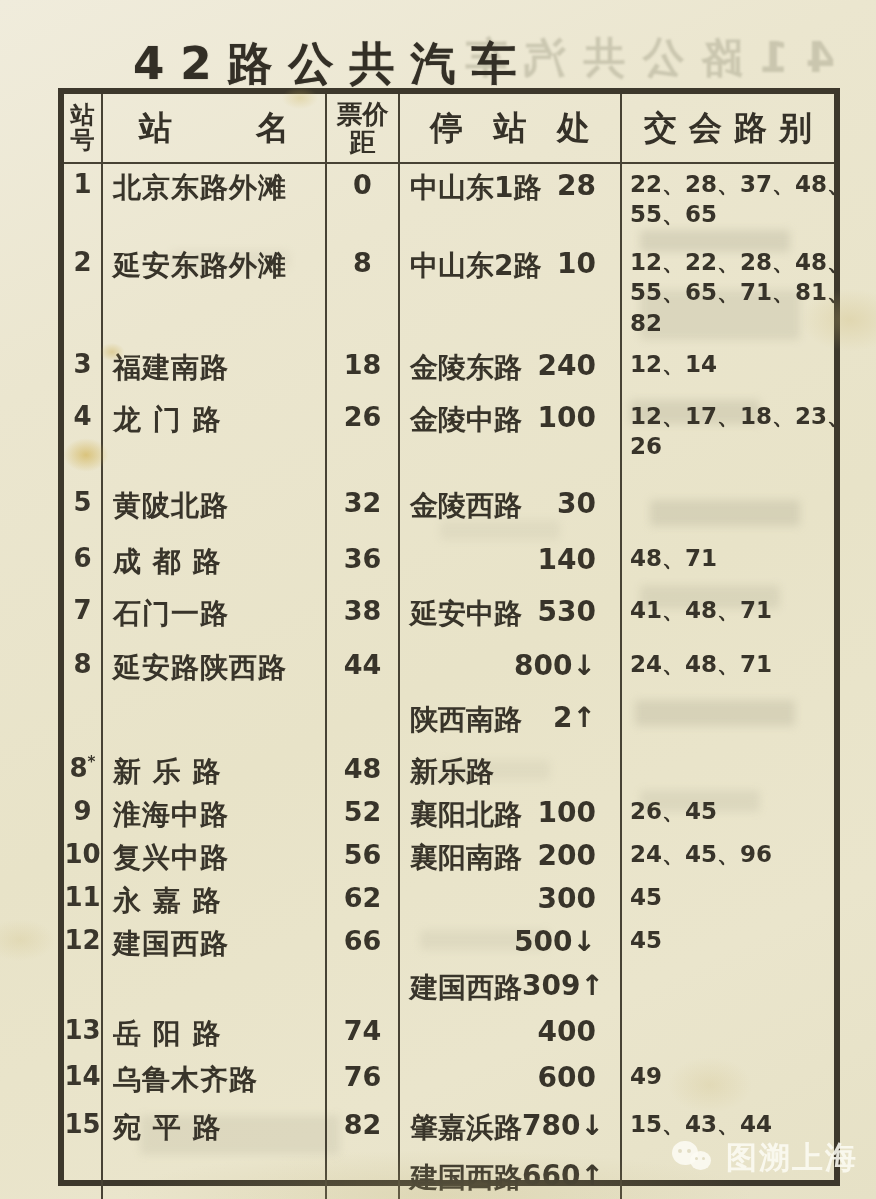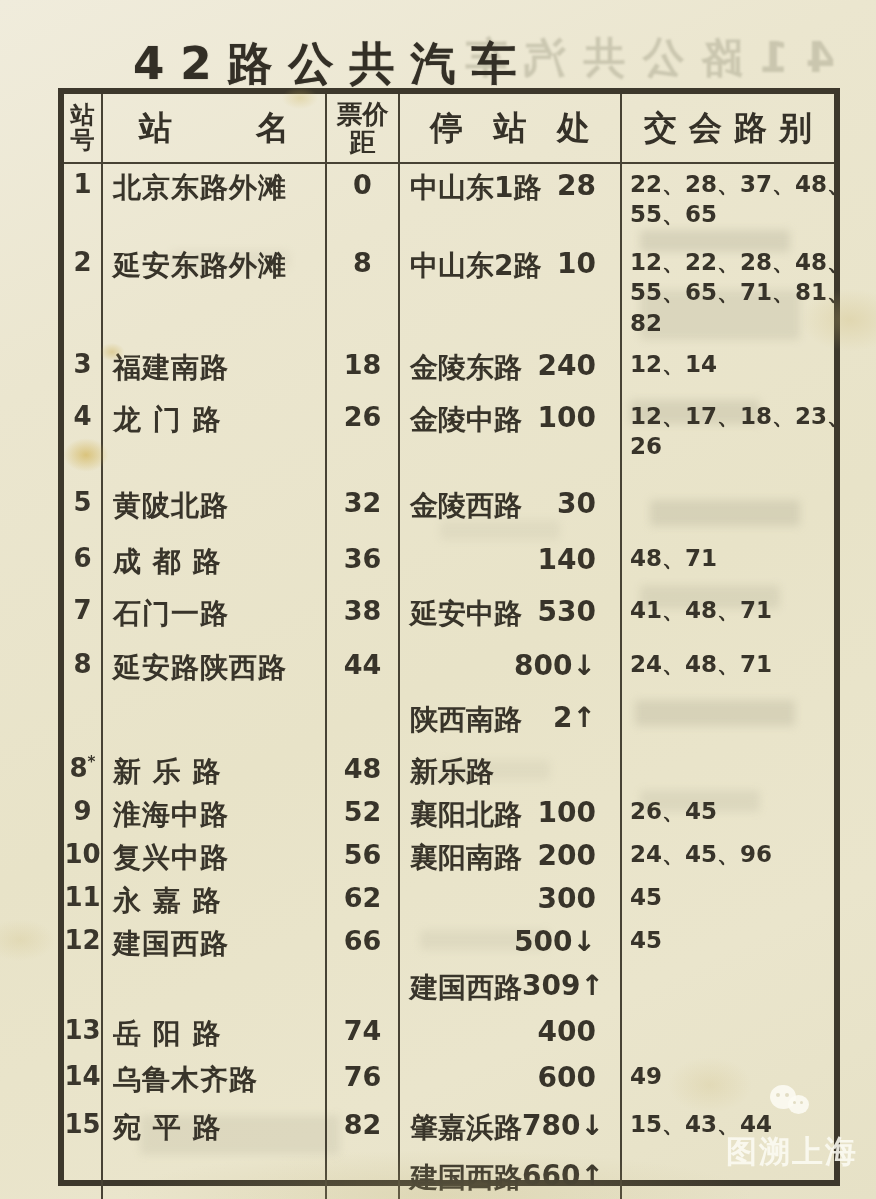--- a/index.html
+++ b/index.html
@@ -96,23 +96,22 @@
   .row:nth-child(13){ min-height:42px; }
   .row:nth-child(14){ min-height:44px; }
   .row:nth-child(15){ min-height:46px; }
   .row:nth-child(16){ min-height:46px; }
   .row:nth-child(17){ min-height:48px; }
   .row:nth-child(18){ min-height:50px; }
   .row:nth-child(19){ min-height:46px; }
 
   
   .watermark{
-    position:absolute; right:18px; bottom:26px; display:flex; align-items:center; gap:10px;
+    position:absolute; right:18px; bottom:20px; display:flex; align-items:center; gap:10px;
     color:rgba(252,250,242,0.88);
-    flex-direction:column;
   }
   .wm-icon{ position:relative; width:44px; height:38px; display:block; }
   .wm-icon .b1{ position:absolute; left:0; top:2px; width:26px; height:24px; border-radius:50% 50% 48% 52%;
     background:rgba(252,250,242,0.88); }
   .wm-icon .b1::before,.wm-icon .b1::after{ content:""; position:absolute; top:8px; width:4px; height:4px;
     border-radius:50%; background:#e2ddc4; }
   .wm-icon .b1::before{ left:6px; } .wm-icon .b1::after{ left:15px; }
   .wm-icon .b2{ position:absolute; left:18px; top:12px; width:21px; height:19px; border-radius:50%;
     background:rgba(252,250,242,0.88); }
   .wm-icon .b2::before,.wm-icon .b2::after{ content:""; position:absolute; top:6px; width:3px; height:3px;

